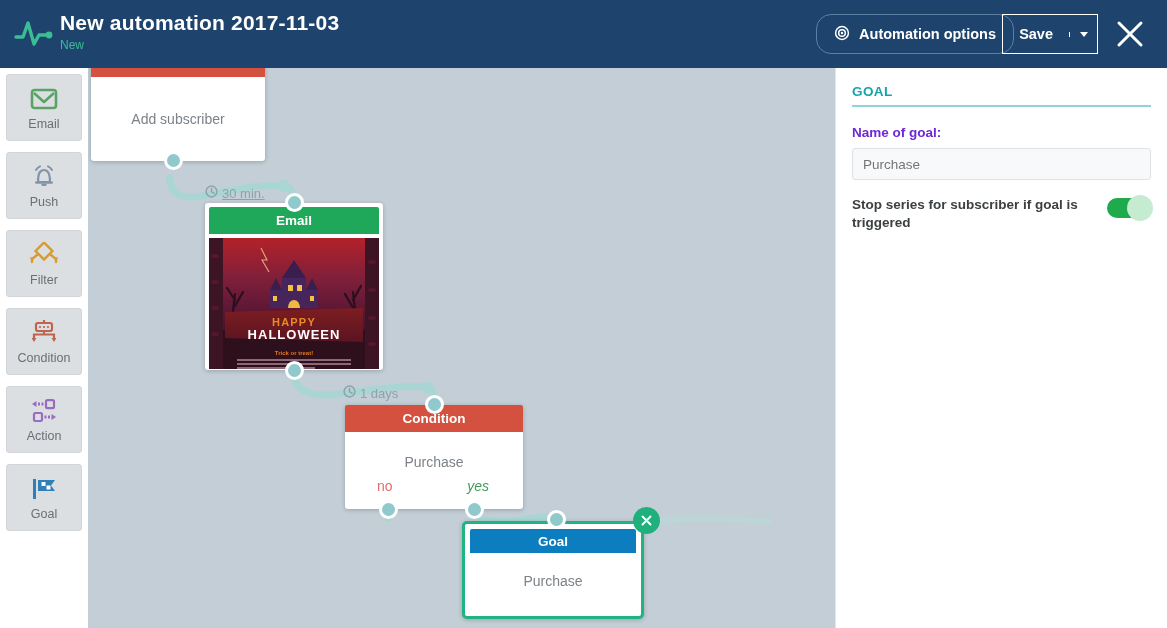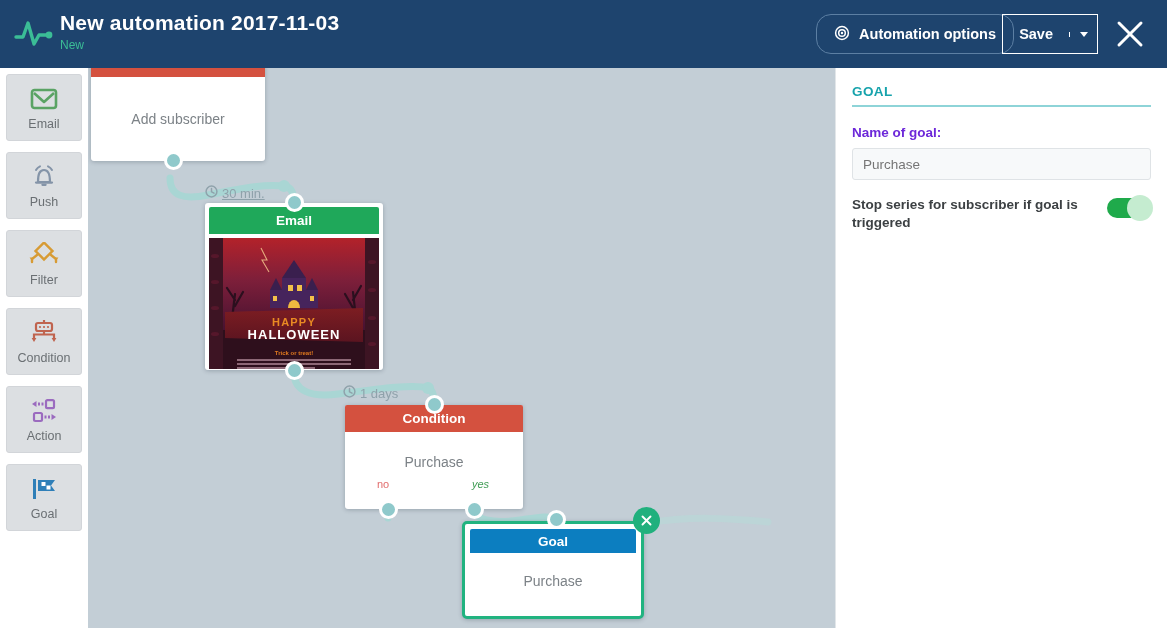--- a/index.html
+++ b/index.html
@@ -105,21 +105,21 @@
   #node-email .node-head { margin: 0; }
   .email-thumb {
     width: 170px; height: 131px; margin-top: 4px;
     background: #3a1320; position: relative; overflow: hidden;
   }
 
   #node-condition { left: 257px; top: 337px; width: 178px; height: 104px; }
   #node-condition .node-body { height: 50px; padding-top: 10px; }
   .branch-row {
     display: flex; justify-content: space-between; padding: 0 34px 0 32px;
-    font-size: 11px; margin-top: -4px; align-items: flex-end;
+    font-size: 14px; margin-top: -4px; align-items: flex-end;
   }
   .branch-no  { color: #e26d6d; }
   .branch-yes { color: #3f9c54; font-style: italic; }
 
   #node-goal { left: 374px; top: 453px; width: 182px; height: 98px;
                border: 3px solid #21b380; border-radius: 5px; padding: 5px;
                background: #ffffff; }
   #node-goal .node-head { height: 24px; }
   #node-goal .node-body { height: 56px; }
   .goal-delete {

